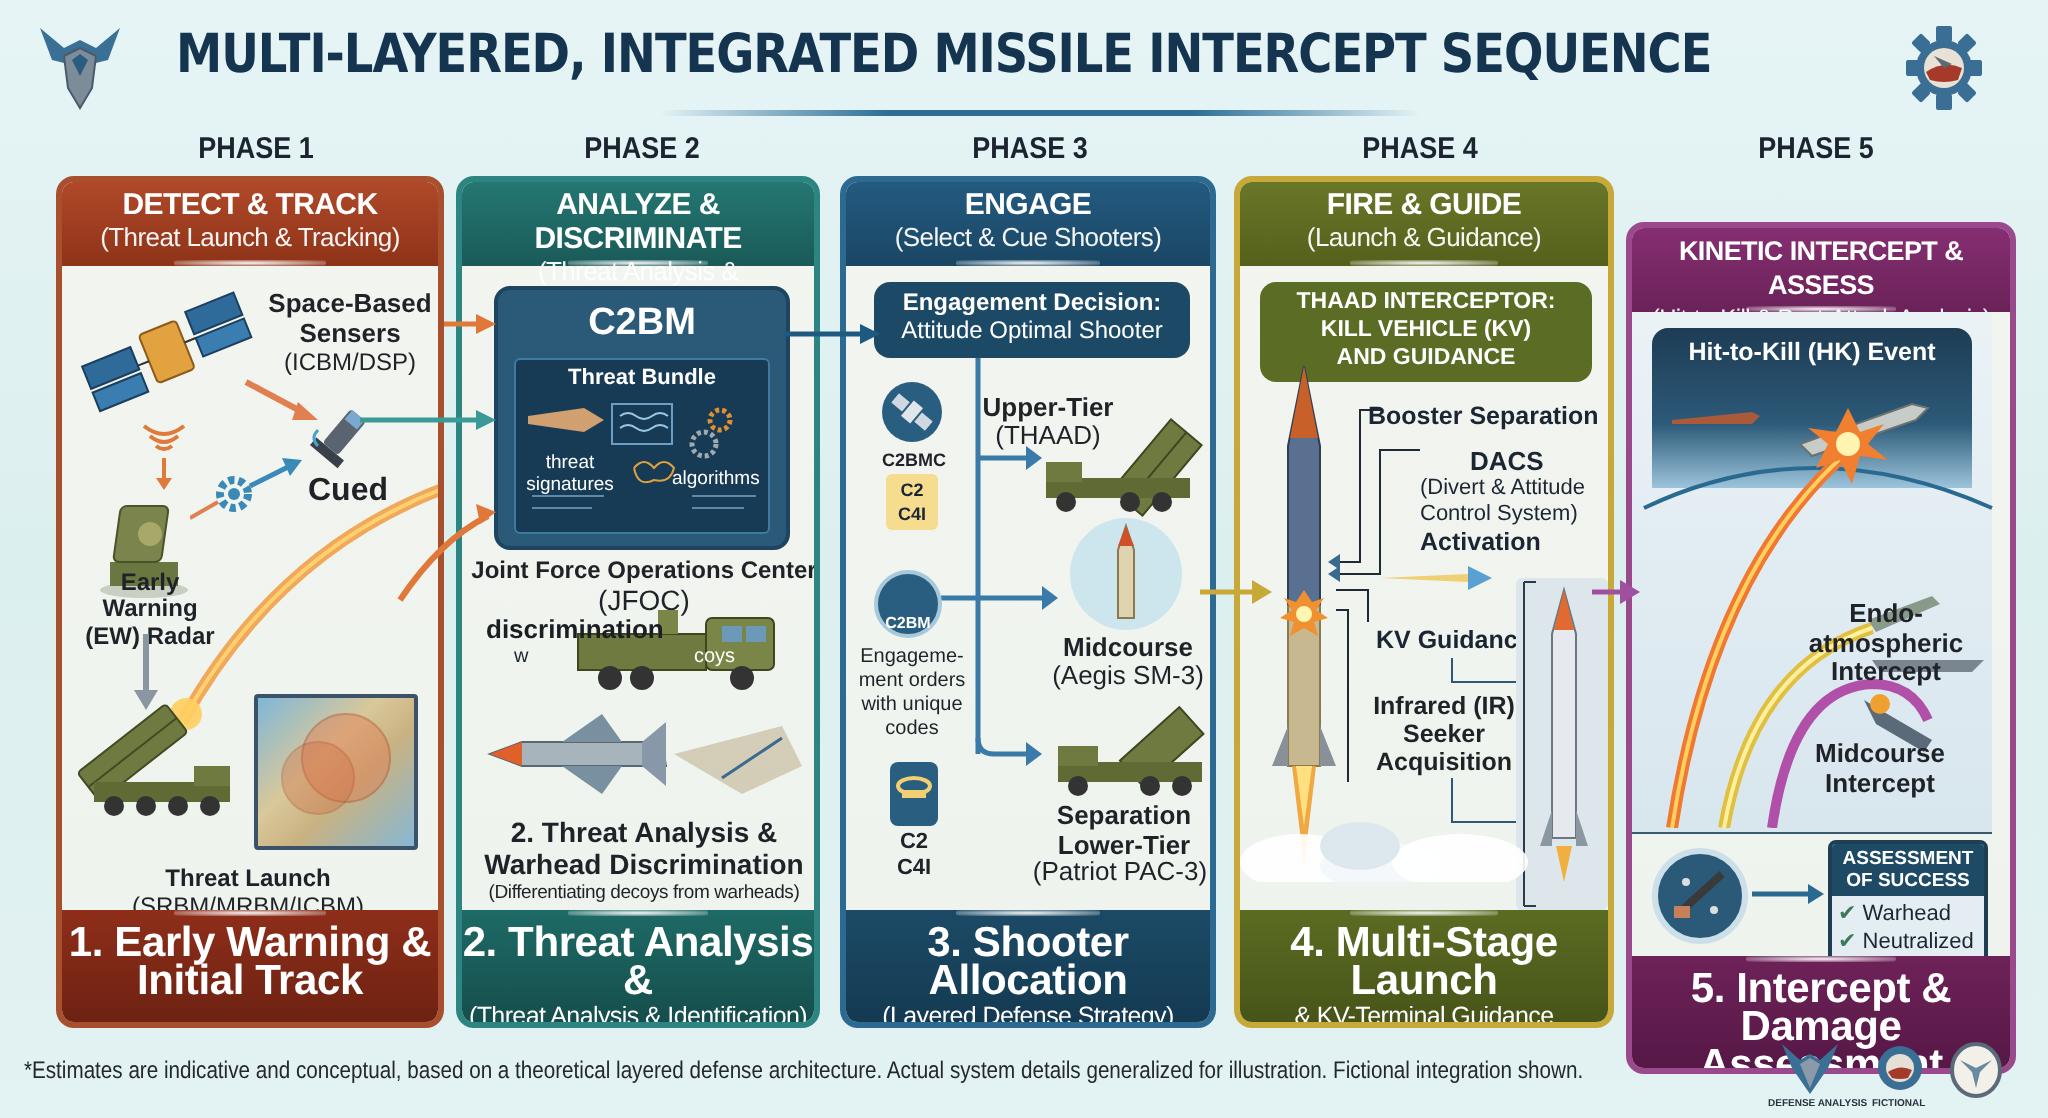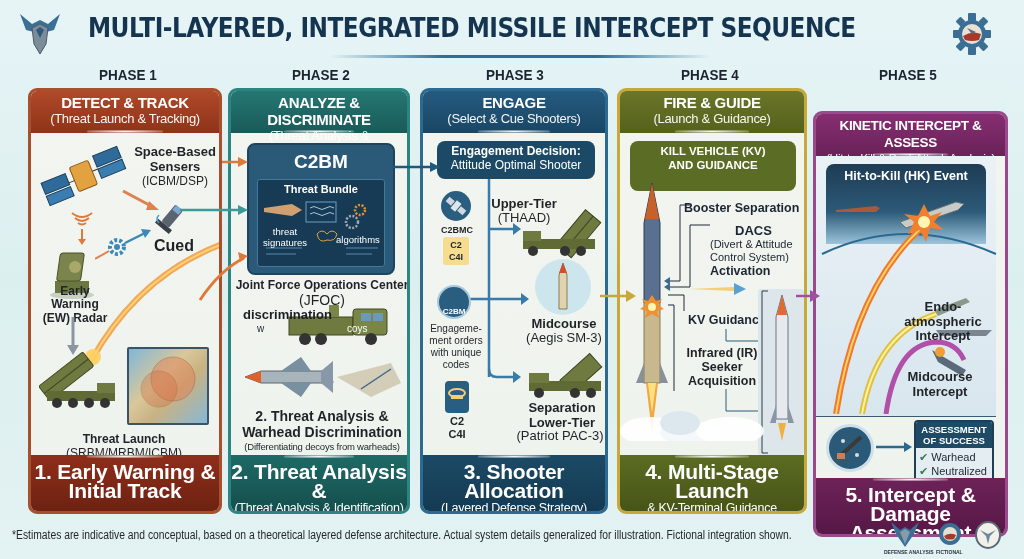--- a/index.html
+++ b/index.html
@@ -396,20 +396,21 @@
 </div>
 
 <div class="panel" style="left:617px;width:190px;border-color:#c8a838;">
   <div class="panel-head" style="background:linear-gradient(180deg,#6a7628,#55601c);">
     <div class="h1">FIRE &amp; GUIDE</div>
     <div class="h2">(Launch &amp; Guidance)</div>
     <div class="glow" style="bottom:0;"></div>
   </div>
 
   <div class="dark-box" style="left:10px;top:50px;width:166px;height:50px;background:#5b6c24;padding-top:3px;font-weight:bold;font-size:11.5px;line-height:14px;">
+    <div>THAAD INTERCEPTOR:</div>
     <div>KILL VEHICLE (KV)</div>
     <div>AND GUIDANCE</div>
   </div>
   <div class="abs" style="left:12px;top:92px;">
     <svg width="40" height="290" viewBox="0 0 40 290">
       <path d="M20 0 L28 40 L28 120 L12 120 L12 40 Z" fill="#5a7090" stroke="#2e3e52"></path>
       <path d="M20 0 L27 36 L13 36 Z" fill="#c8602a"></path>
       <rect x="12" y="120" width="16" height="80" fill="#c8b890" stroke="#8a7a50"></rect>
       <path d="M12 180 L4 200 L12 200 Z M28 180 L36 200 L28 200 Z" fill="#8a9098"></path>
       <path d="M14 200 L20 250 L26 200 Z" fill="#f0a030" opacity="0.9"></path>

